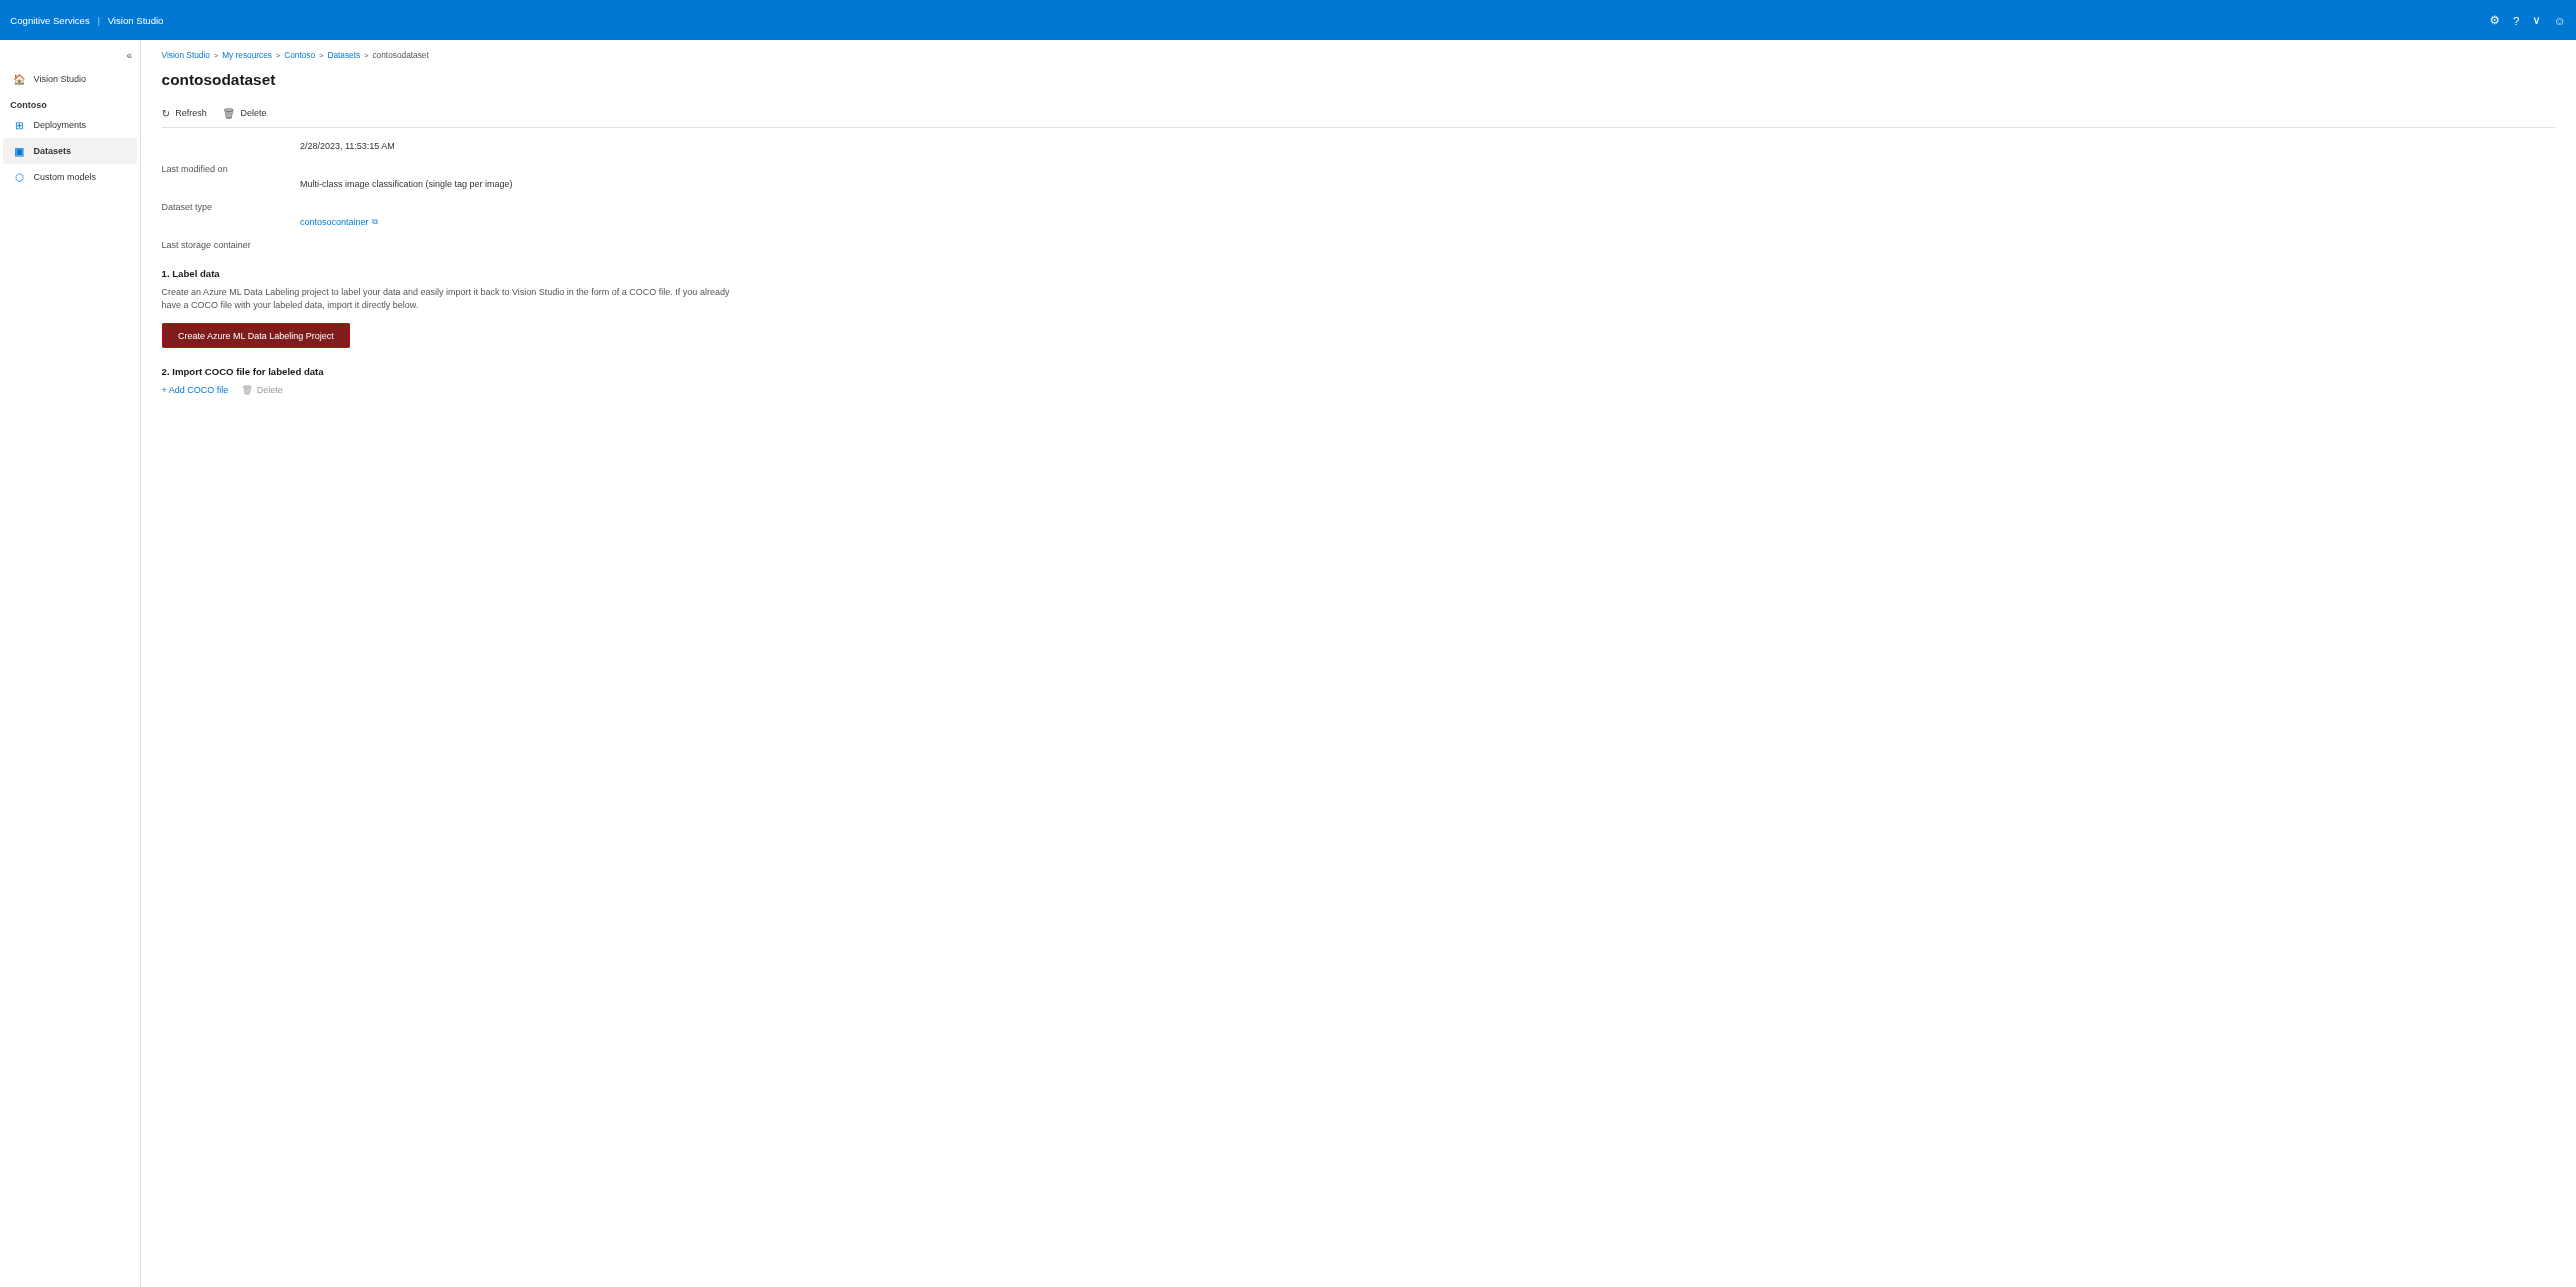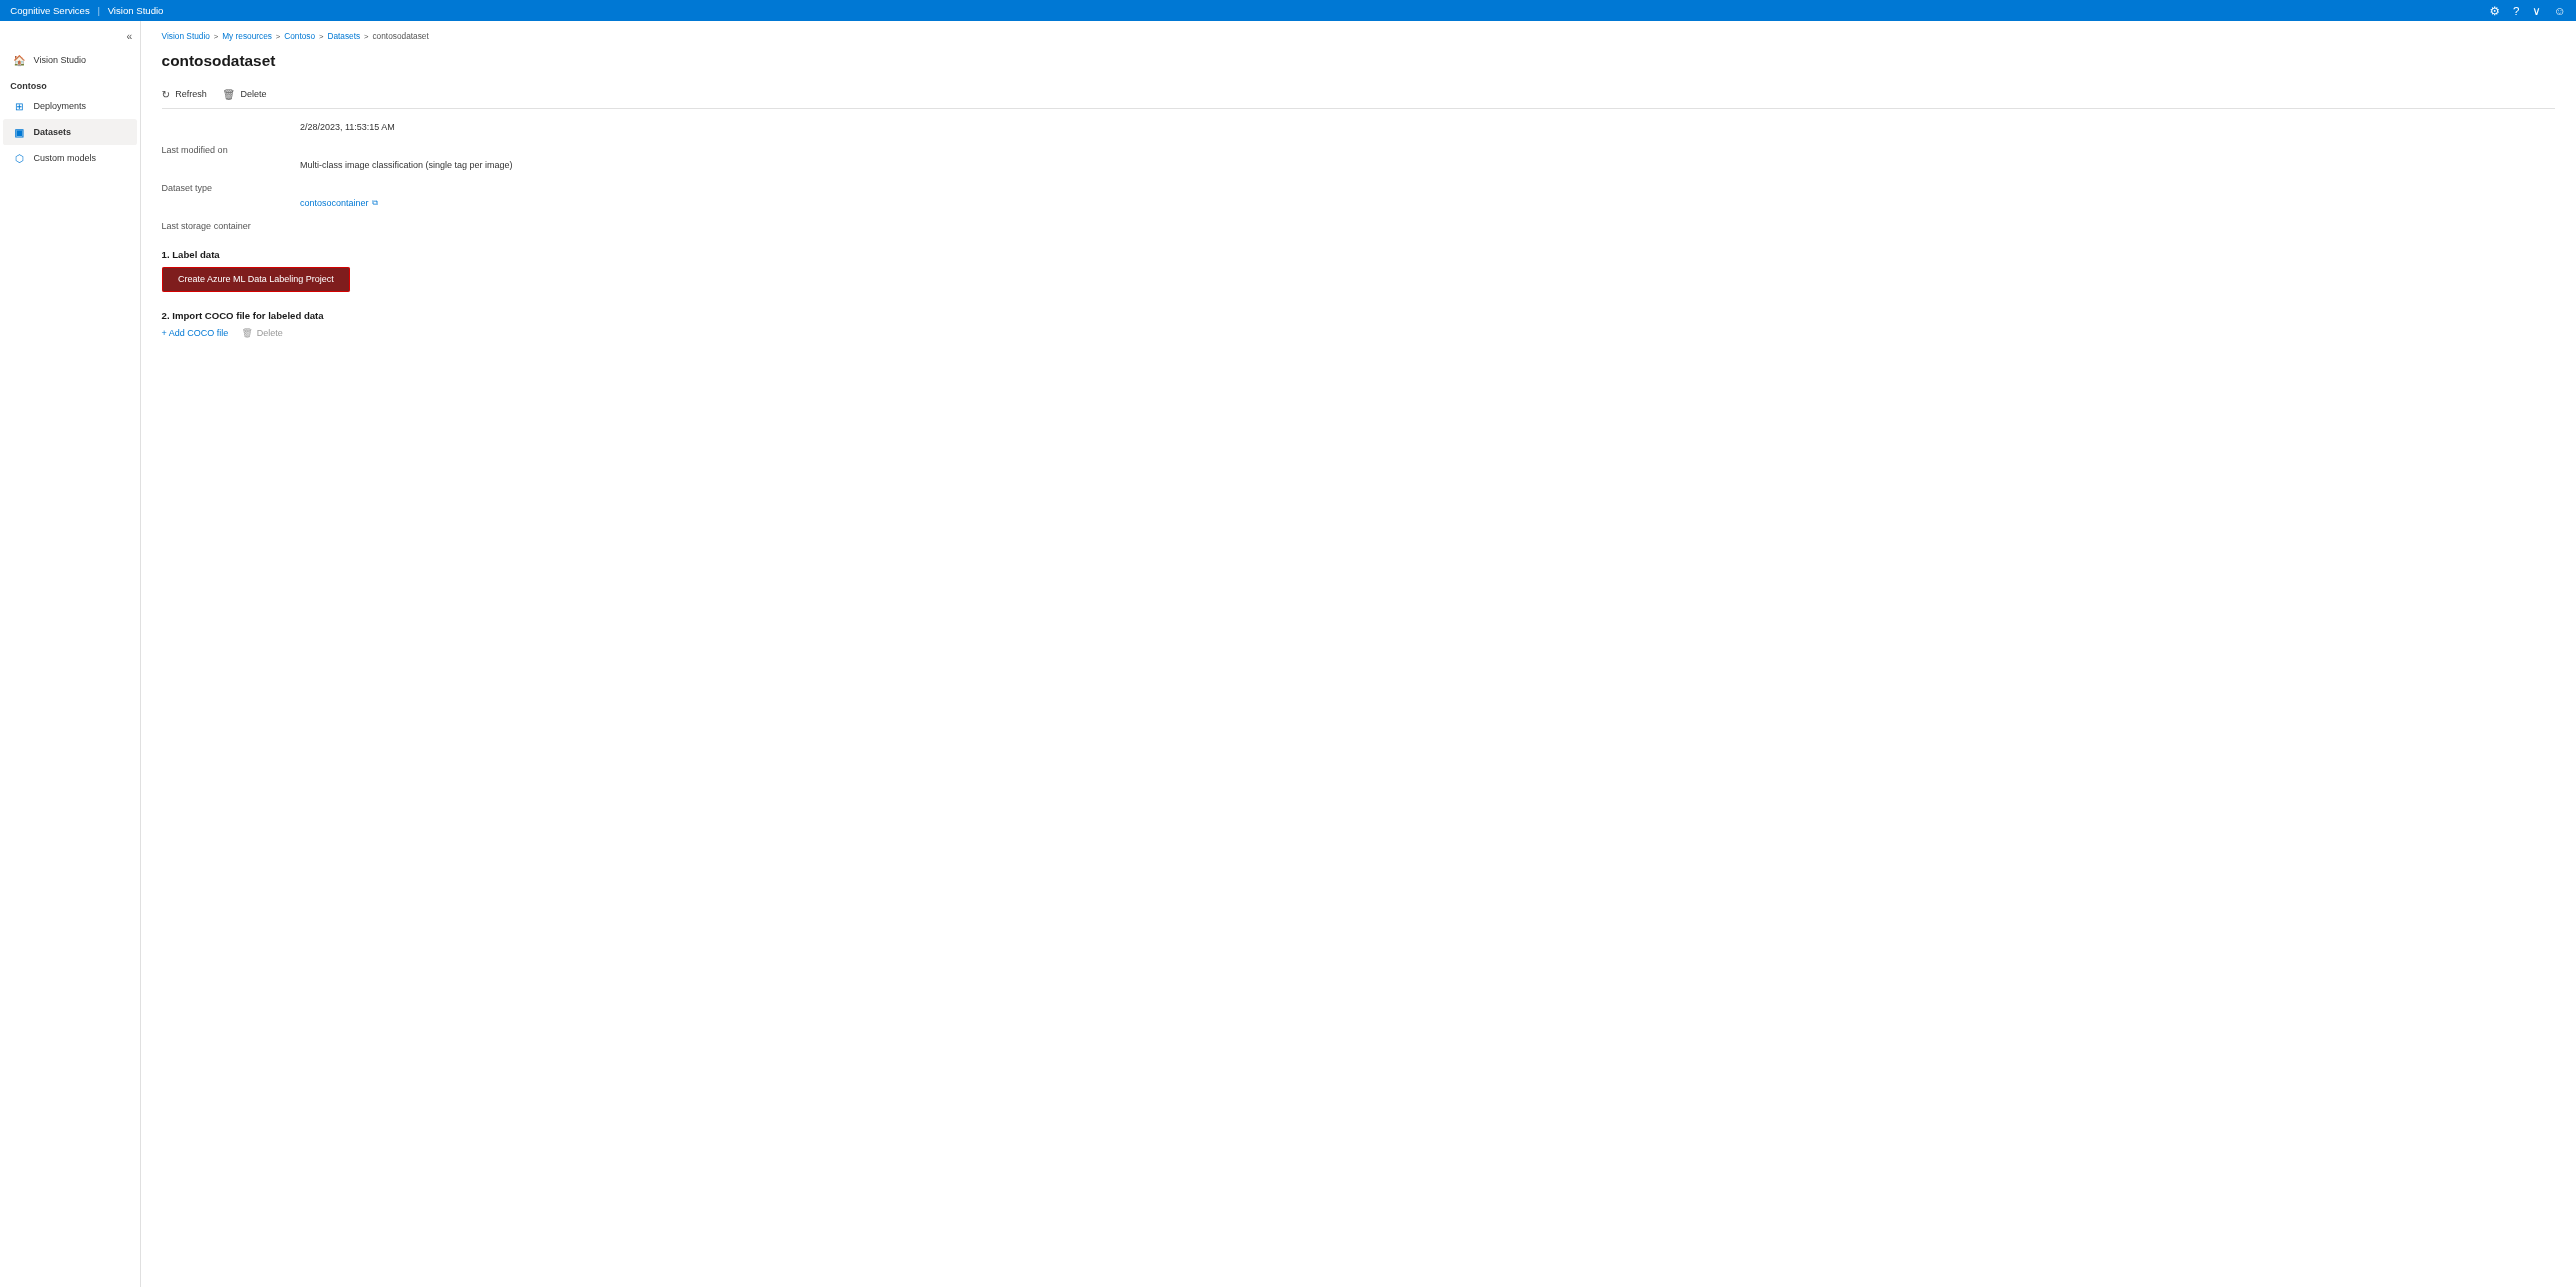--- a/index.html
+++ b/index.html
@@ -2,21 +2,21 @@
 <html style="font-size:10.3px"><head>
   <meta charset="utf-8">
   <style>
     * { box-sizing: border-box; margin: 0; padding: 0; }
     body { font-family: 'Segoe UI', sans-serif; font-size: 9px; color: #333; background: #fff; display: flex; flex-direction: column; height: 100vh; overflow: hidden; }
 
     
     .top-nav {
       background: #0078d4;
       color: #fff;
-      height: 21px;
+      height: 40px;
       display: flex;
       align-items: center;
       padding: 0 10.3px;
       flex-shrink: 0;
       justify-content: space-between;
     }
     .top-nav-left {
       display: flex;
       align-items: center;
       gap: 5.1px;
@@ -309,20 +309,21 @@
       <span class="prop-value">
         <a class="prop-value-link">
           <span>contosocontainer</span>
           <span class="external-link-icon">⧉</span>
         </a>
       </span>
     </div>
 
     <div class="section">
       <div class="section-title">1. Label data</div>
+      <p class="section-description">Create an Azure ML Data Labeling project to label your data and easily import it back to Vision Studio in the form of a COCO file. If you already have a COCO file with your labeled data, import it directly below.</p>
 
       <button class="btn-primary-highlighted">Create Azure ML Data Labeling Project</button>
     </div>
 
     <div class="section">
       <div class="section-title">2. Import COCO file for labeled data</div>
 
       <div class="action-row">
         <button class="action-btn">
           <span>+ Add COCO file</span>

